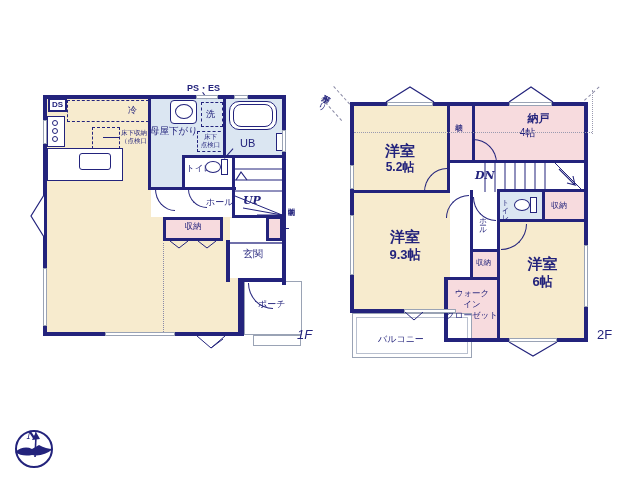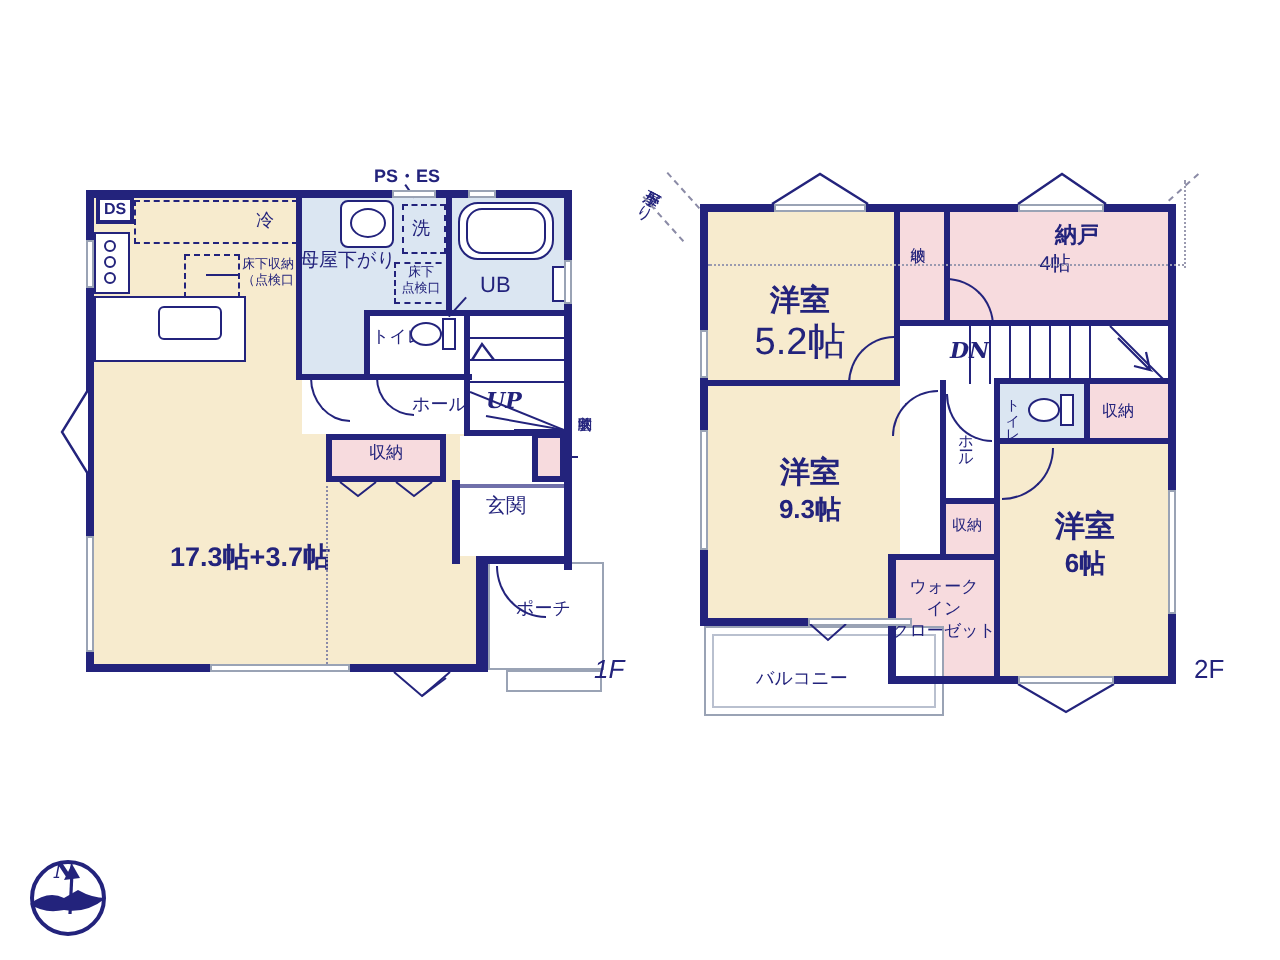--- a/index.html
+++ b/index.html
@@ -124,21 +124,20 @@
       <line x1="47" y1="57" x2="22" y2="57" stroke="#23237c" stroke-width="1"></line>
       <polyline points="12,22 6,14 1,22" fill="none" stroke="#23237c" stroke-width="1.2"></polyline>
     </svg>
     <div class="lbl" style="left:206px;top:197px;font-size:9px;">ホール</div>
     <div class="lbl it" style="left:243px;top:195px;font-size:11px;">UP</div>
 
     <div class="lbl ctr" style="left:163px;top:222px;width:60px;font-size:8.5px;">収納</div>
     <div class="lbl" style="left:243px;top:248px;font-size:10px;">玄関</div>
     <div class="vlbl" style="left:288px;top:203px;font-size:7px;">玄関収納</div>
 
-    <div class="lbl ctr" style="left:68px;top:271px;width:114px;font-size:13.5px;font-weight:bold;">17.3帖+3.7帖</div>
 
     <div class="arc arc-bl" style="left:248px;top:283px;width:25px;height:26px;"></div>
     <div class="lbl" style="left:258px;top:299px;font-size:9px;">ポーチ</div>
     <div class="lbl" style="left:297px;top:328px;font-size:13px;font-style:italic;">1F</div>
 
     <div class="arc arc-bl" style="left:155px;top:189px;width:20px;height:22px;"></div>
     <div class="arc arc-bl" style="left:188px;top:189px;width:19px;height:19px;"></div>
     <div class="dashline" style="left:224px;top:158px;width:13px;transform:rotate(-48deg);border-top-style:solid;border-color:#23237c;"></div>
 
     <div class="win" style="left:196px;top:95px;width:22px;height:4px;"></div>
@@ -205,21 +204,21 @@
       <line x1="80" y1="0" x2="109" y2="29" stroke="#23237c" stroke-width="1"></line>
       <polyline points="84,6 100,22 92,20 100,22 98,13" fill="none" stroke="#23237c" stroke-width="1.1"></polyline>
     </svg>
     <div class="lbl it" style="left:155px;top:170px;font-size:11px;">DN</div>
 
     <div class="vlbl" style="left:182px;top:194px;font-size:7px;">トイレ</div>
     <div class="abs" style="left:194px;top:199px;width:16px;height:12px;border:1.2px solid #23237c;border-radius:50%;background:#fff;box-sizing:border-box;"></div>
     <div class="fix" style="left:210px;top:197px;width:7px;height:16px;border-width:1.2px;"></div>
 
     <div class="lbl ctr" style="left:50px;top:142px;width:60px;font-size:15px;font-weight:bold;">洋室</div>
-    <div class="lbl ctr" style="left:50px;top:161px;width:60px;font-size:19px;font-weight:normal;">5.2帖</div>
+    <div class="lbl ctr" style="left:50px;top:161px;width:60px;font-size:12px;font-weight:bold;">5.2帖</div>
     <div class="vlbl" style="left:135px;top:118px;font-size:7.5px;">収納</div>
     <div class="lbl ctr" style="left:196px;top:112px;width:45px;font-size:11px;font-weight:bold;">納戸</div>
     <div class="lbl ctr" style="left:185px;top:127px;width:45px;font-size:10px;">4帖</div>
     <div class="lbl" style="left:231px;top:201px;font-size:8px;">収納</div>
     <div class="vlbl" style="left:159px;top:212px;font-size:7.5px;">ホール</div>
     <div class="lbl ctr" style="left:150px;top:259px;width:27px;font-size:7.5px;">収納</div>
     <div class="lbl ctr" style="left:55px;top:228px;width:60px;font-size:15px;font-weight:bold;">洋室</div>
     <div class="lbl ctr" style="left:55px;top:248px;width:60px;font-size:13px;font-weight:bold;">9.3帖</div>
     <div class="lbl ctr" style="left:195px;top:255px;width:55px;font-size:15px;font-weight:bold;">洋室</div>
     <div class="lbl ctr" style="left:195px;top:275px;width:55px;font-size:13px;font-weight:bold;">6帖</div>

